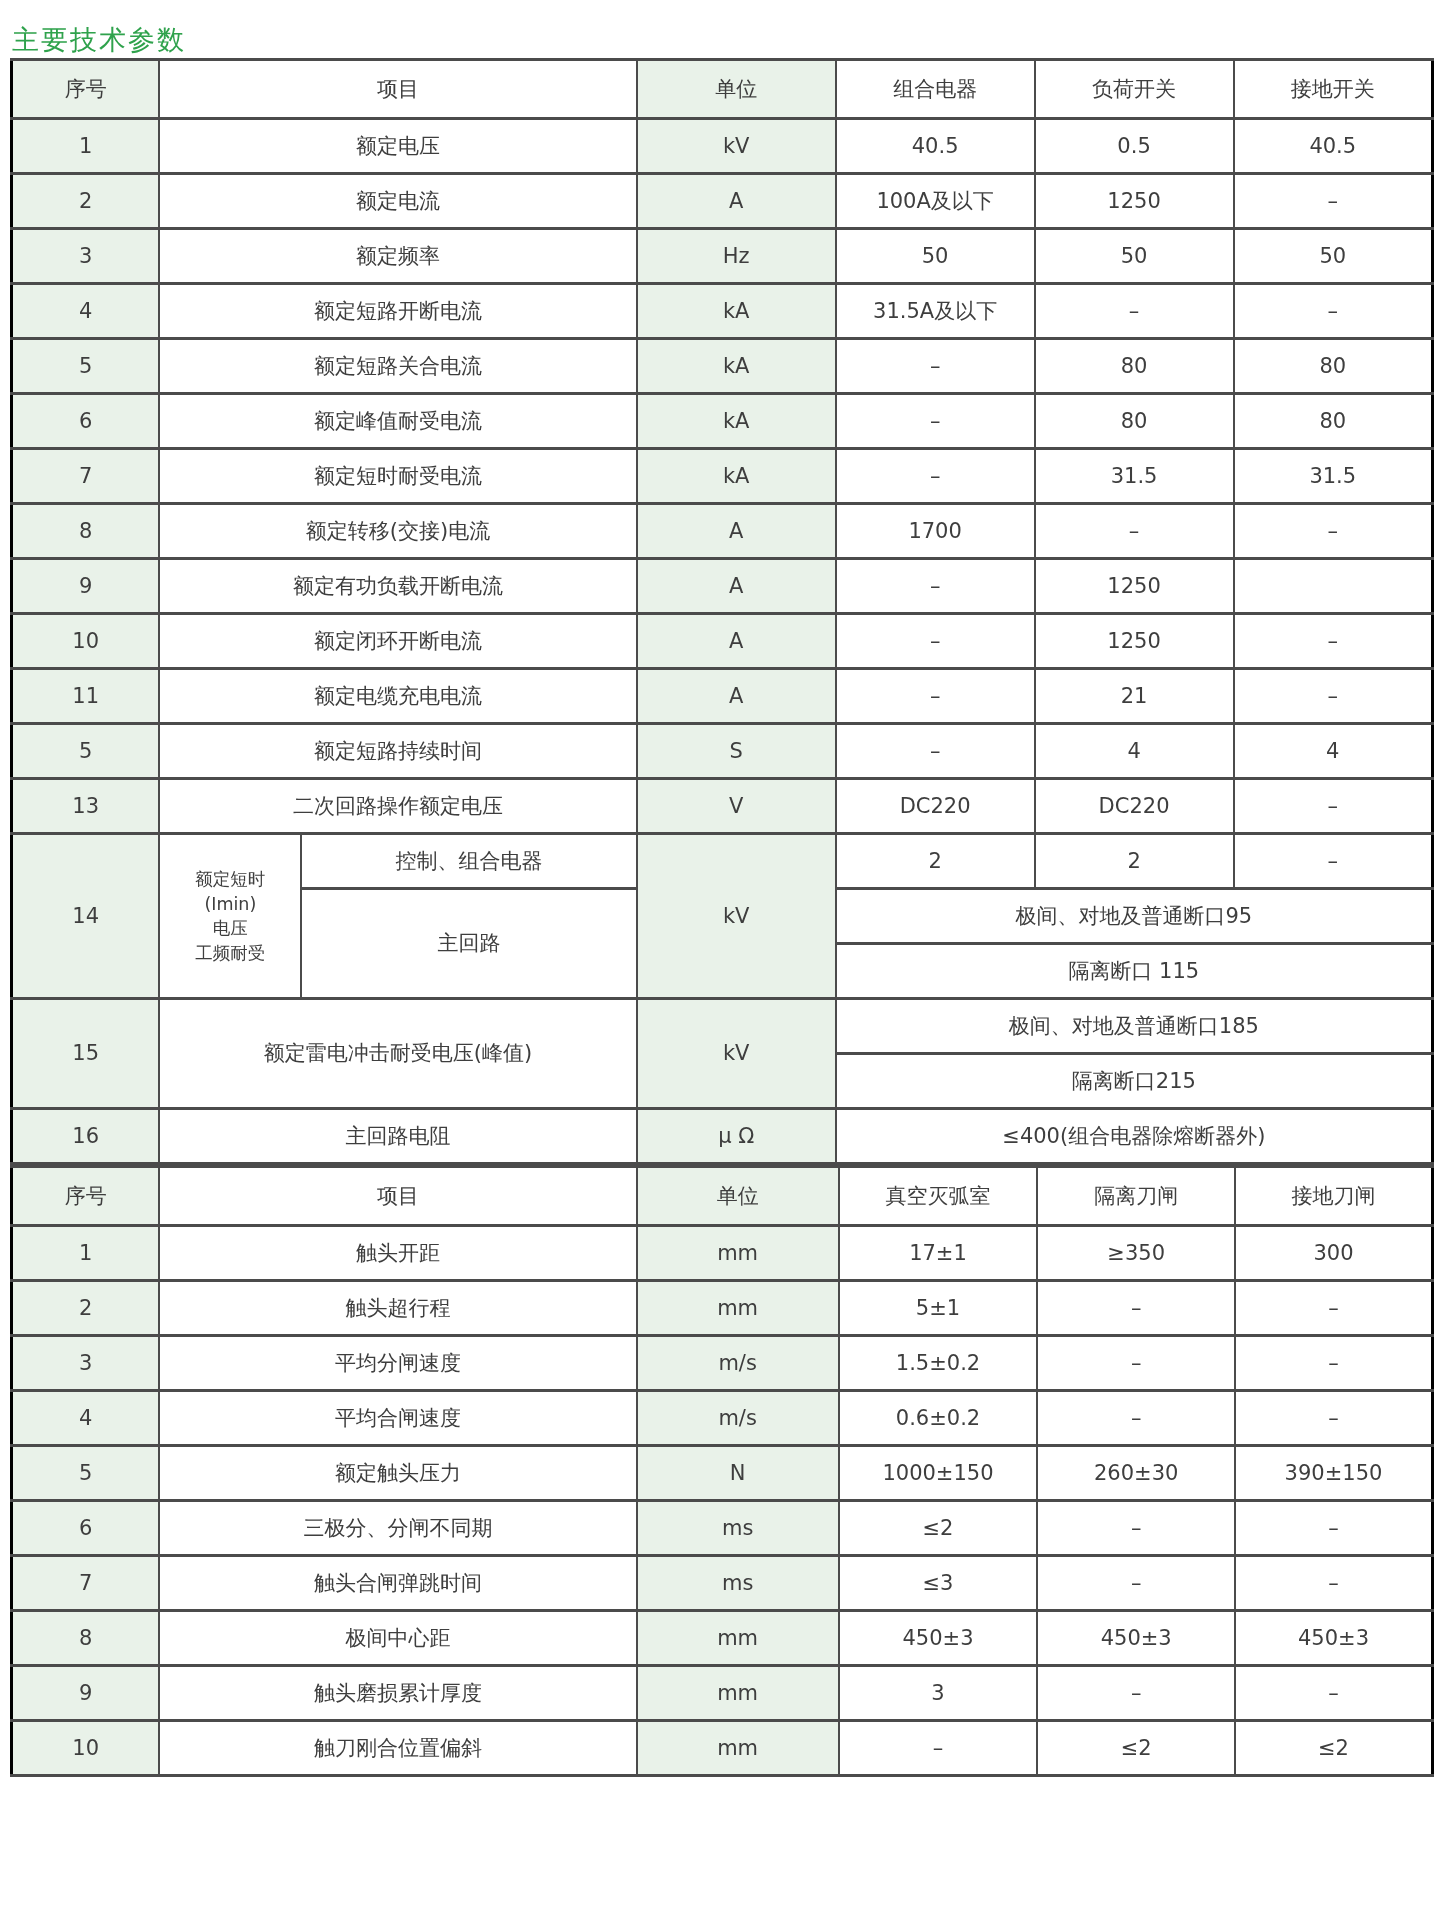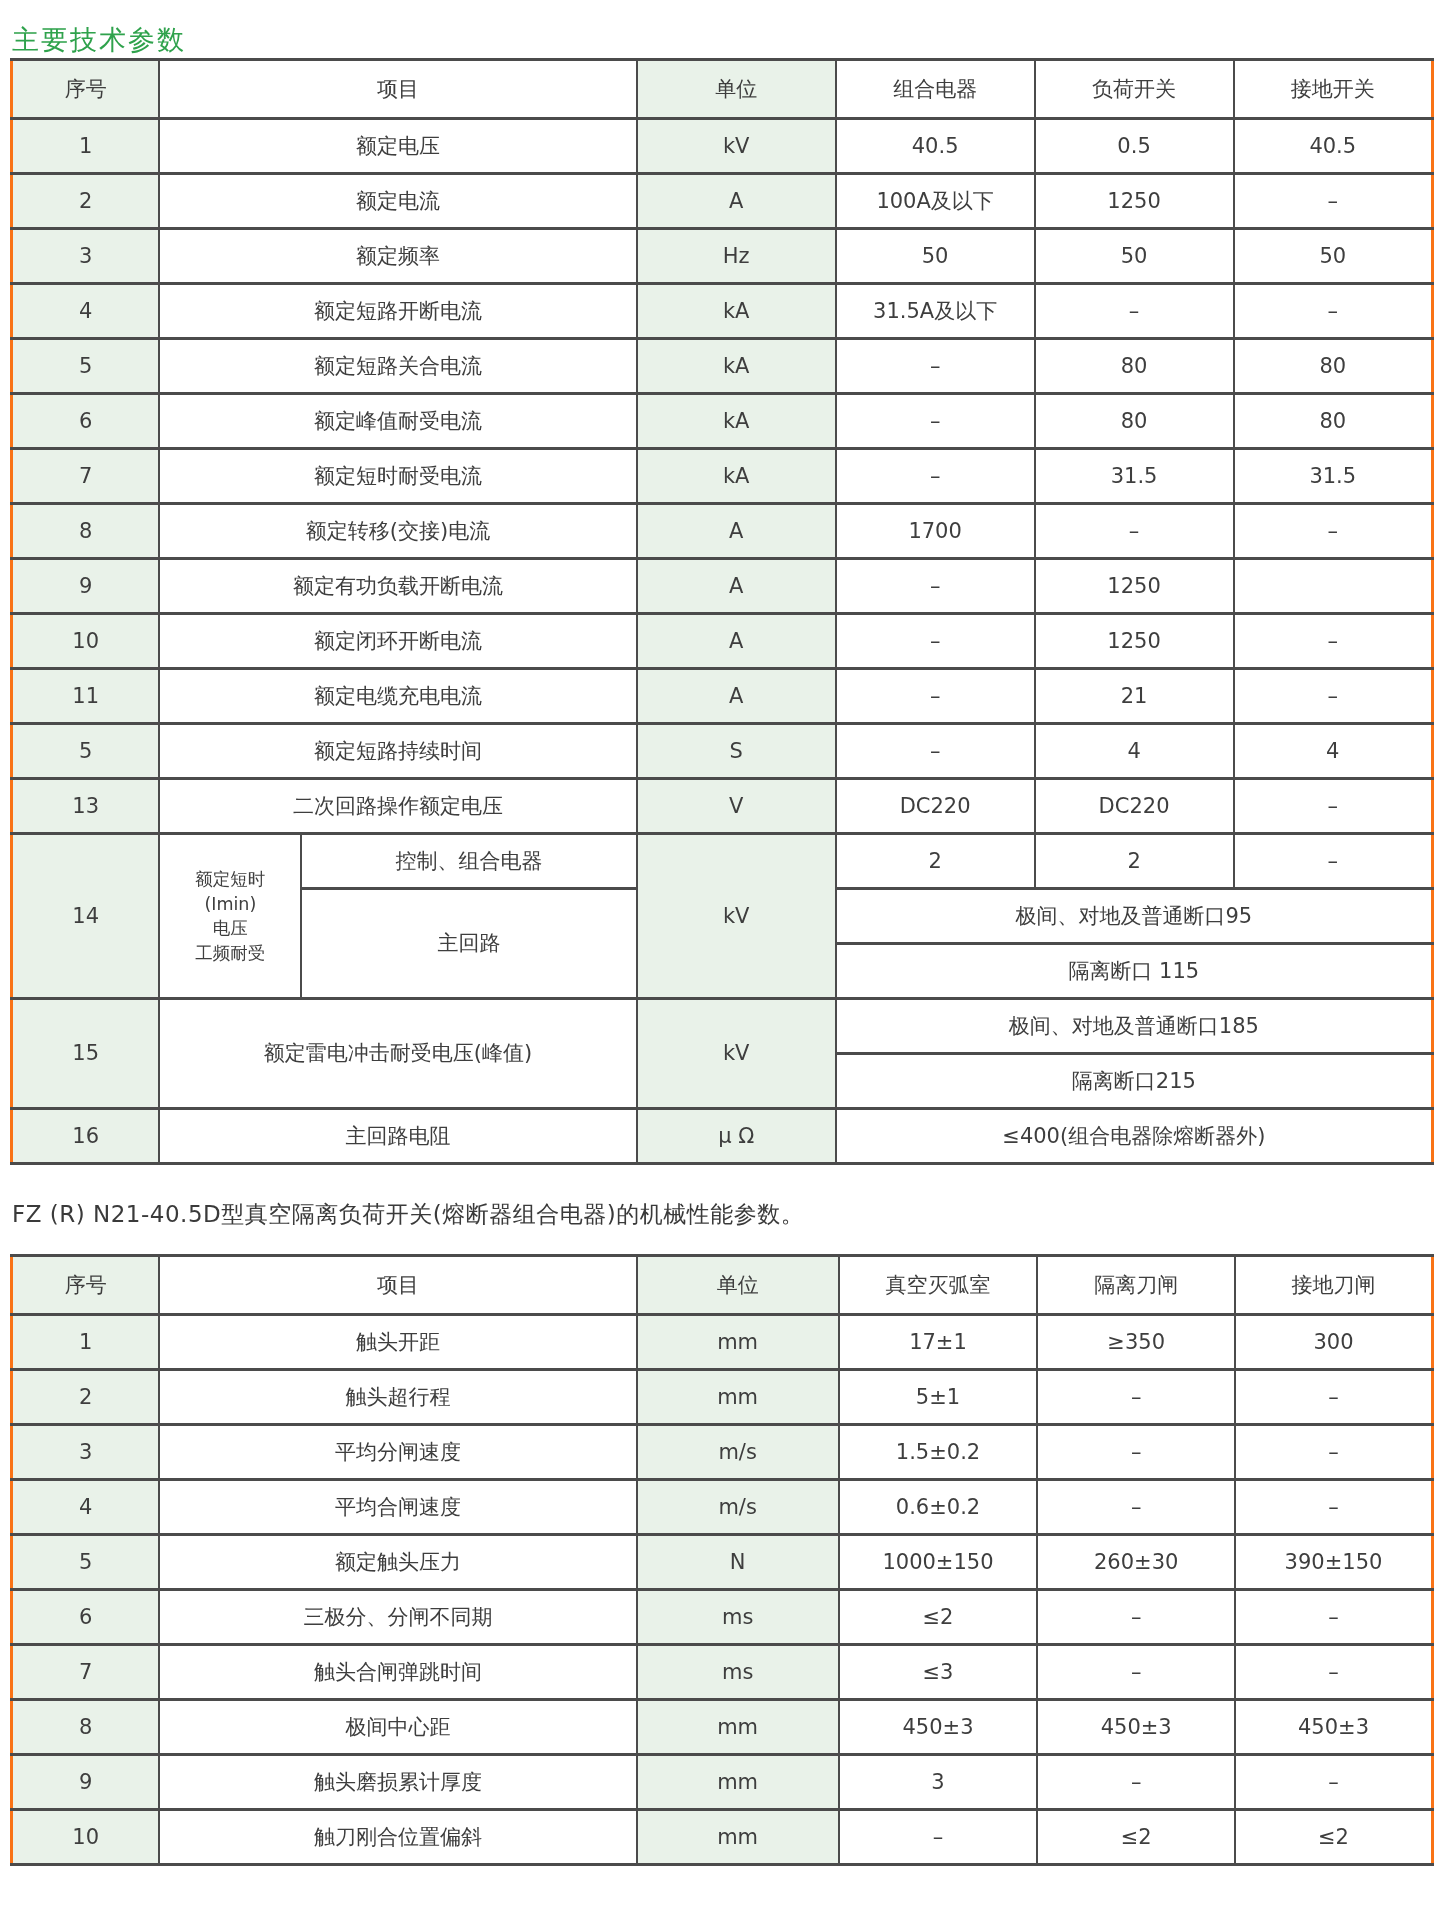--- a/index.html
+++ b/index.html
@@ -17,21 +17,21 @@
   .subtitle{
     font-size:23px;color:#3a3a3a;letter-spacing:0.5px;
     margin:40px 0 16px 2px;
   }
   .subtitle2{
     font-size:23px;color:#3a3a3a;letter-spacing:0.5px;
     margin:34px 0 24px 2px;
   }
   table.spec{
     width:1424px;border-collapse:collapse;table-layout:fixed;
-    border:3px solid #f97316;
+    border:3px solid #000000;
   }
   table.spec td{
     border:2px solid #4b4b4b;
     border-top-width:3px;border-bottom-width:3px;
     text-align:center;vertical-align:middle;
     font-size:21px;line-height:1.25;
     padding:2px 4px;height:48px;
     overflow:hidden;
   }
   table.spec tr.hdr td{height:52px;}
@@ -199,21 +199,20 @@
         </tr>
         <tr>
           <td class="g">16</td>
           <td colspan="2">主回路电阻</td>
           <td class="g">μ Ω</td>
           <td colspan="3">≤400(组合电器除熔断器外)</td>
         </tr>
       </tbody>
     </table>
 
-  <p class="subtitle2">FZ (R) N21-40.5D型真空隔离负荷开关(熔断器组合电器)的机械性能参数。</p>
   <table class="spec">
       <colgroup>
         <col style="width: 10.4%;">
         <col style="width: 33.6%;">
         <col style="width: 14.2%;">
         <col style="width: 14%;">
         <col style="width: 13.9%;">
         <col style="width: 13.9%;">
       </colgroup>
       <tbody>

